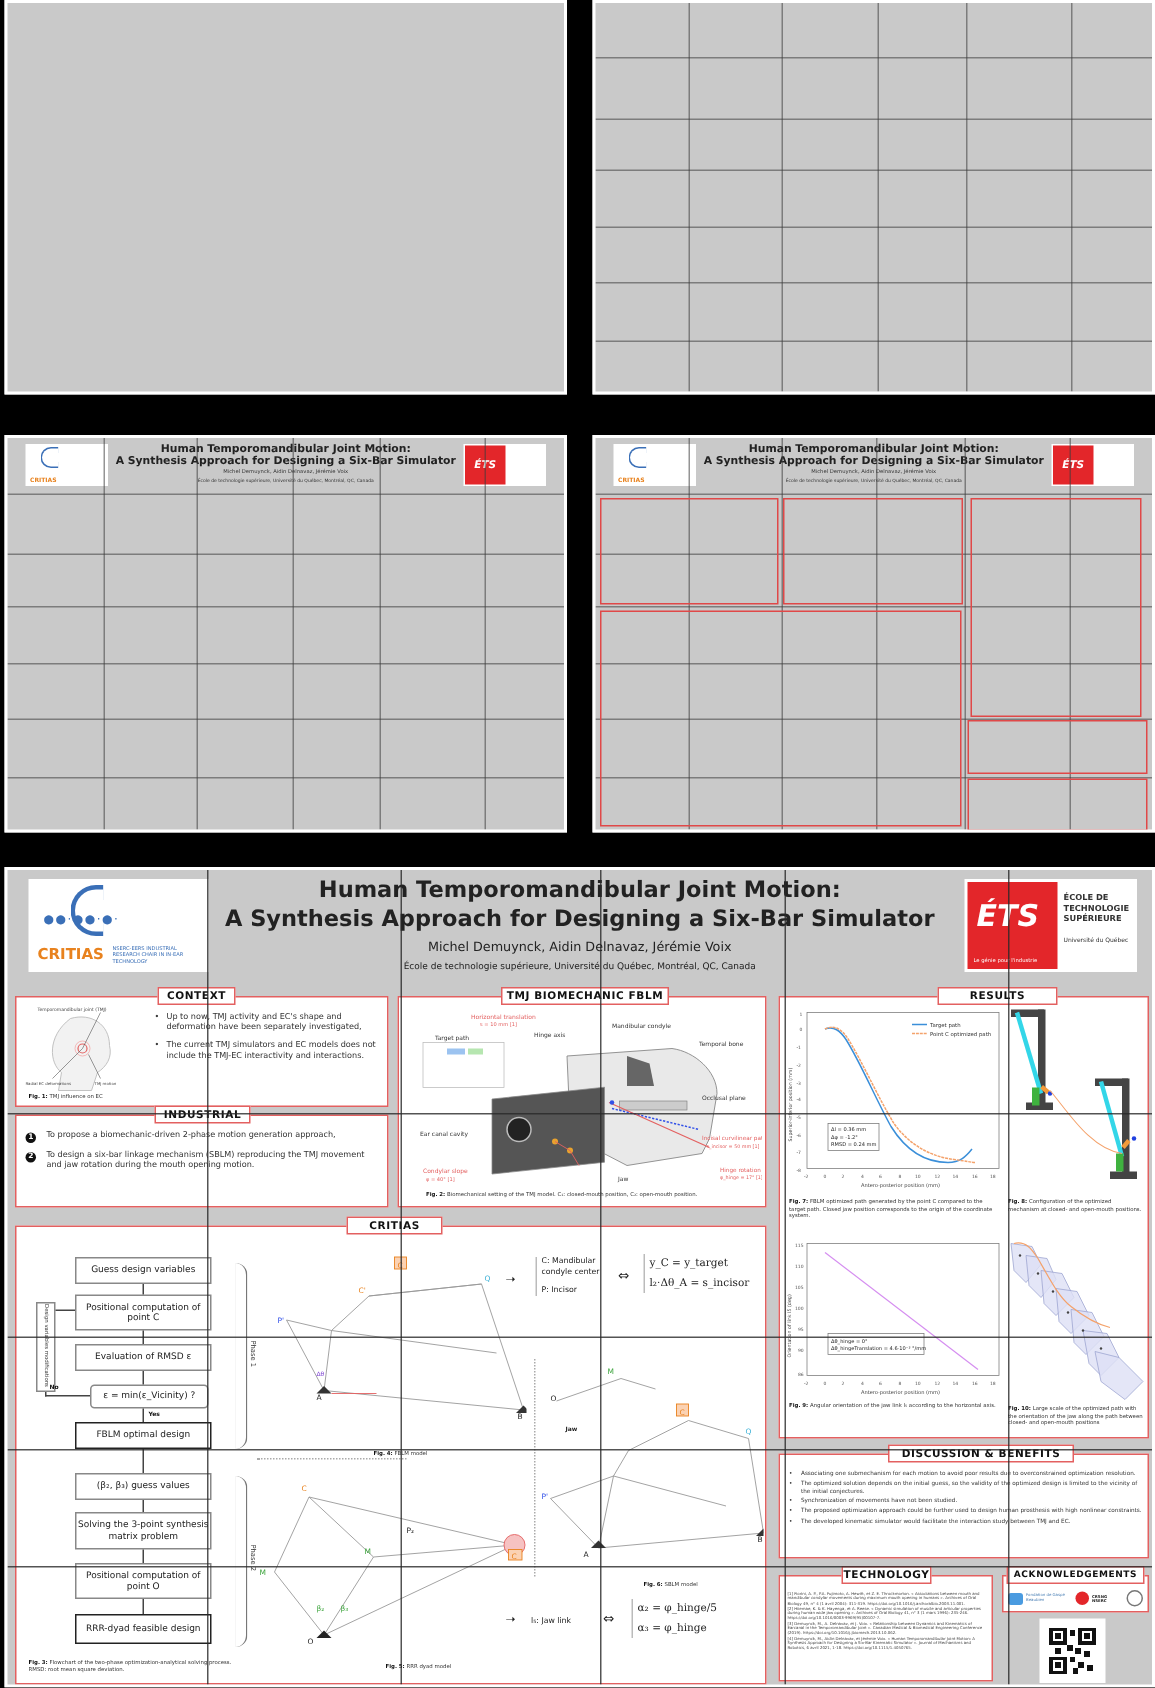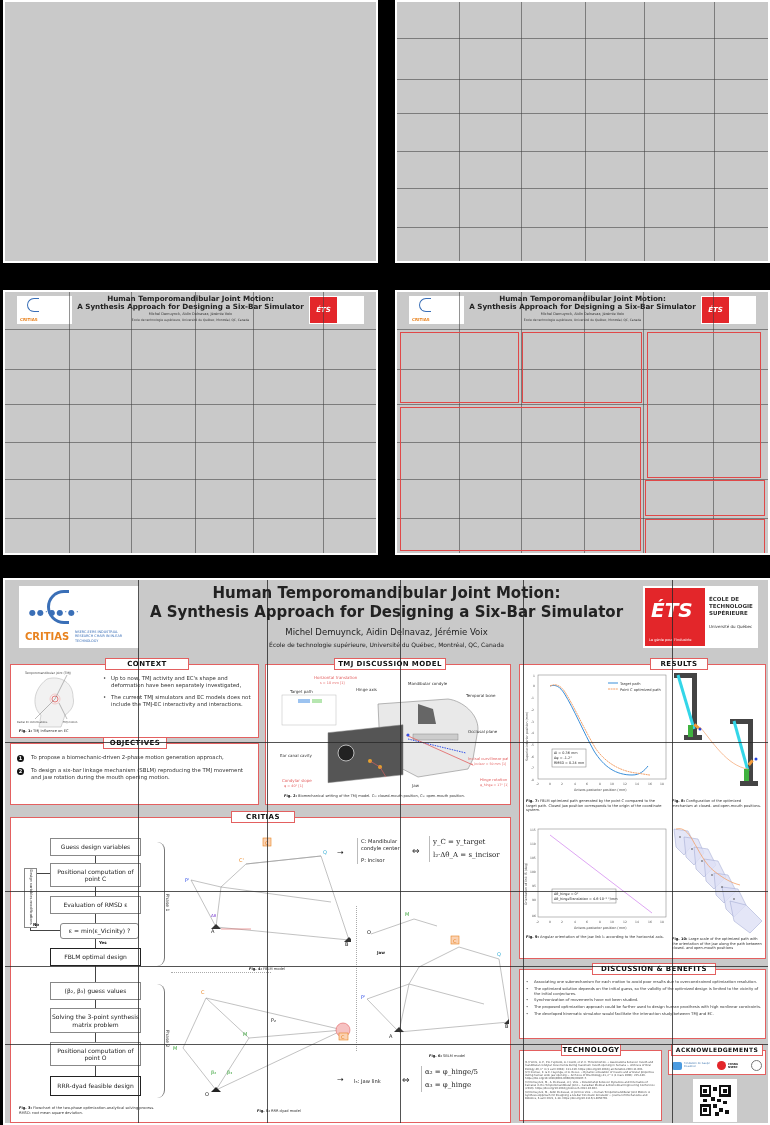--- a/index.html
+++ b/index.html
@@ -181,35 +181,35 @@
       <text x="8" y="3" font-size="3" fill="#444">Temporomandibular joint (TMJ)</text>
       <text x="0" y="52" font-size="2.6" fill="#444">Radial EC deformations</text>
       <text x="46" y="52" font-size="2.6" fill="#444">TMJ motion</text>
     </svg>
     <div class="caption" style="left:8px; top:64px;"><b>Fig. 1:</b> <span>TMJ influence on EC</span></div>
     <ul class="bullet-list small" style="position:absolute; left:92px; top:10px; width:150px; font-size:5.4px; line-height:7px;">
       <li>Up to now, TMJ activity and EC's shape and deformation have been separately investigated,</li>
       <li>The current TMJ simulators and EC models does not include the TMJ-EC interactivity and interactions.</li>
     </ul>
   </div>
-  <div class="sec-title" style="left:100px; top:78px; width:84px;">CONTEXT</div>
+  <div class="sec-title" style="left:100px; top:78px; width:52px;">CONTEXT</div>
 
   <div class="section" style="left:5px; top:163px; width:249px; height:62px;">
     <div style="position:absolute; left:6px; top:10px; width:236px;" class="small">
       <div style="position:relative; padding-left:14px; margin-bottom:6px; font-size:5.4px; line-height:7px;">
         <span class="numdot">1</span>
         <span>To propose a biomechanic-driven 2-phase motion generation approach,</span>
       </div>
       <div style="position:relative; padding-left:14px; font-size:5.4px; line-height:7px;">
         <span class="numdot">2</span>
         <span>To design a six-bar linkage mechanism (SBLM) reproducing the TMJ movement and jaw rotation during the mouth opening motion.</span>
       </div>
     </div>
   </div>
-  <div class="sec-title" style="left:98px; top:157px; width:64px;">OBJECTIVES</div>
+  <div class="sec-title" style="left:98px; top:157px; width:64px;">INDUSTRIAL</div>
 
   <div class="section" style="left:260px; top:84px; width:246px; height:141px;">
     <svg style="position:absolute; left:2px; top:4px;" width="240" height="122" viewBox="0 0 240 122">
 
       <path d="M110 35 L180 30 C195 32 210 45 210 60 L205 90 L200 100 L150 108 L125 95 L112 80 Z" fill="#e9e9e9" stroke="#888" stroke-width="0.6"></path>
       <path d="M150 35 L165 40 L168 55 L150 55 Z" fill="#666"></path>
       <rect x="145" y="65" width="45" height="6" fill="#ccc" stroke="#777" stroke-width="0.4"></rect>
       <line x1="140" y1="70" x2="198" y2="84" stroke="#3150e8" stroke-width="1" stroke-dasharray="1.5,1"></line>
       <line x1="138" y1="66" x2="205" y2="96" stroke="#e36060" stroke-width="0.8"></line>
       <circle cx="140" cy="66" r="1.5" fill="#3150e8"></circle>
@@ -235,21 +235,21 @@
       <text x="14" y="113" font-size="4" fill="#e36060">Condylar slope</text>
       <text x="16" y="118" font-size="3.4" fill="#e36060">φ = 40° [1]</text>
       <text x="200" y="91" font-size="3.8" fill="#e36060">Incisal curvilinear path</text>
       <text x="203" y="96" font-size="3.2" fill="#e36060">s_incisor = 50 mm [1]</text>
       <text x="212" y="112" font-size="3.8" fill="#e36060">Hinge rotation</text>
       <text x="212" y="117" font-size="3.2" fill="#e36060">φ_hinge = 17° [1]</text>
       <text x="144" y="118" font-size="4" fill="#333">Jaw</text>
     </svg>
     <div class="caption" style="left:18px; top:129px;"><b>Fig. 2:</b> <span>Biomechanical setting of the TMJ model. C₁: closed-mouth position, C₂: open-mouth position.</span></div>
   </div>
-  <div class="sec-title" style="left:329px; top:78px; width:112px;">TMJ DISCUSSION MODEL</div>
+  <div class="sec-title" style="left:329px; top:78px; width:112px;">TMJ BIOMECHANIC FBLM</div>
 
   <div class="section" style="left:5px; top:237px; width:501px; height:306px;">
 
     <div class="flowbox" style="left:39px; top:20px; width:91px; height:18px;">Guess design variables</div>
     <div class="flowbox" style="left:39px; top:45px; width:91px; height:24px;">Positional computation of point C</div>
     <div class="flowbox" style="left:39px; top:78px; width:91px; height:18px;">Evaluation of RMSD ε</div>
     <div class="flowbox" style="left:49px; top:105px; width:79px; height:16px; border-radius:3px;">ε = min(ε_Vicinity) ?</div>
     <div class="flowbox bold" style="left:39px; top:130px; width:91px; height:18px;">FBLM optimal design</div>
     <div class="flowbox" style="left:39px; top:164px; width:91px; height:18px;">(β₂, β₃) guess values</div>
     <div class="flowbox" style="left:39px; top:190px; width:91px; height:25px;">Solving the 3-point synthesis matrix problem</div>
@@ -475,21 +475,21 @@
           <circle cx="8" cy="12" r="0.8"></circle>
           <circle cx="20" cy="24" r="0.8"></circle>
           <circle cx="30" cy="36" r="0.8"></circle>
           <circle cx="40" cy="50" r="0.8"></circle>
           <circle cx="50" cy="62" r="0.8"></circle>
           <circle cx="62" cy="74" r="0.8"></circle>
         </g>
     </svg>
     <div class="caption" style="left:152px; top:272px; width:90px;"><b>Fig. 10:</b> <span>Large scale of the optimized path with the orientation of the jaw along the path between closed- and open-mouth positions</span></div>
   </div>
-  <div class="sec-title" style="left:645px; top:78px; width:58px;">RESULTS</div>
+  <div class="sec-title" style="left:620px; top:78px; width:80px;">RESULTS</div>
 
   <div class="section" style="left:514px; top:389px; width:247px; height:70px;">
     <ul class="bullet-list" style="position:absolute; left:6px; top:10px; width:236px; font-size:3.8px; line-height:4.8px; color:#333;">
       <li style="margin-bottom:2px;">Associating one submechanism for each motion to avoid poor results due to overconstrained optimization resolution.</li>
       <li style="margin-bottom:2px;">The optimized solution depends on the initial guess, so the validity of the optimized design is limited to the vicinity of the initial conjectures.</li>
       <li style="margin-bottom:2px;">Synchronization of movements have not been studied.</li>
       <li style="margin-bottom:2px;">The proposed optimization approach could be further used to design human prosthesis with high nonlinear constraints.</li>
       <li style="margin-bottom:2px;">The developed kinematic simulator would facilitate the interaction study between TMJ and EC.</li>
     </ul>
   </div>

